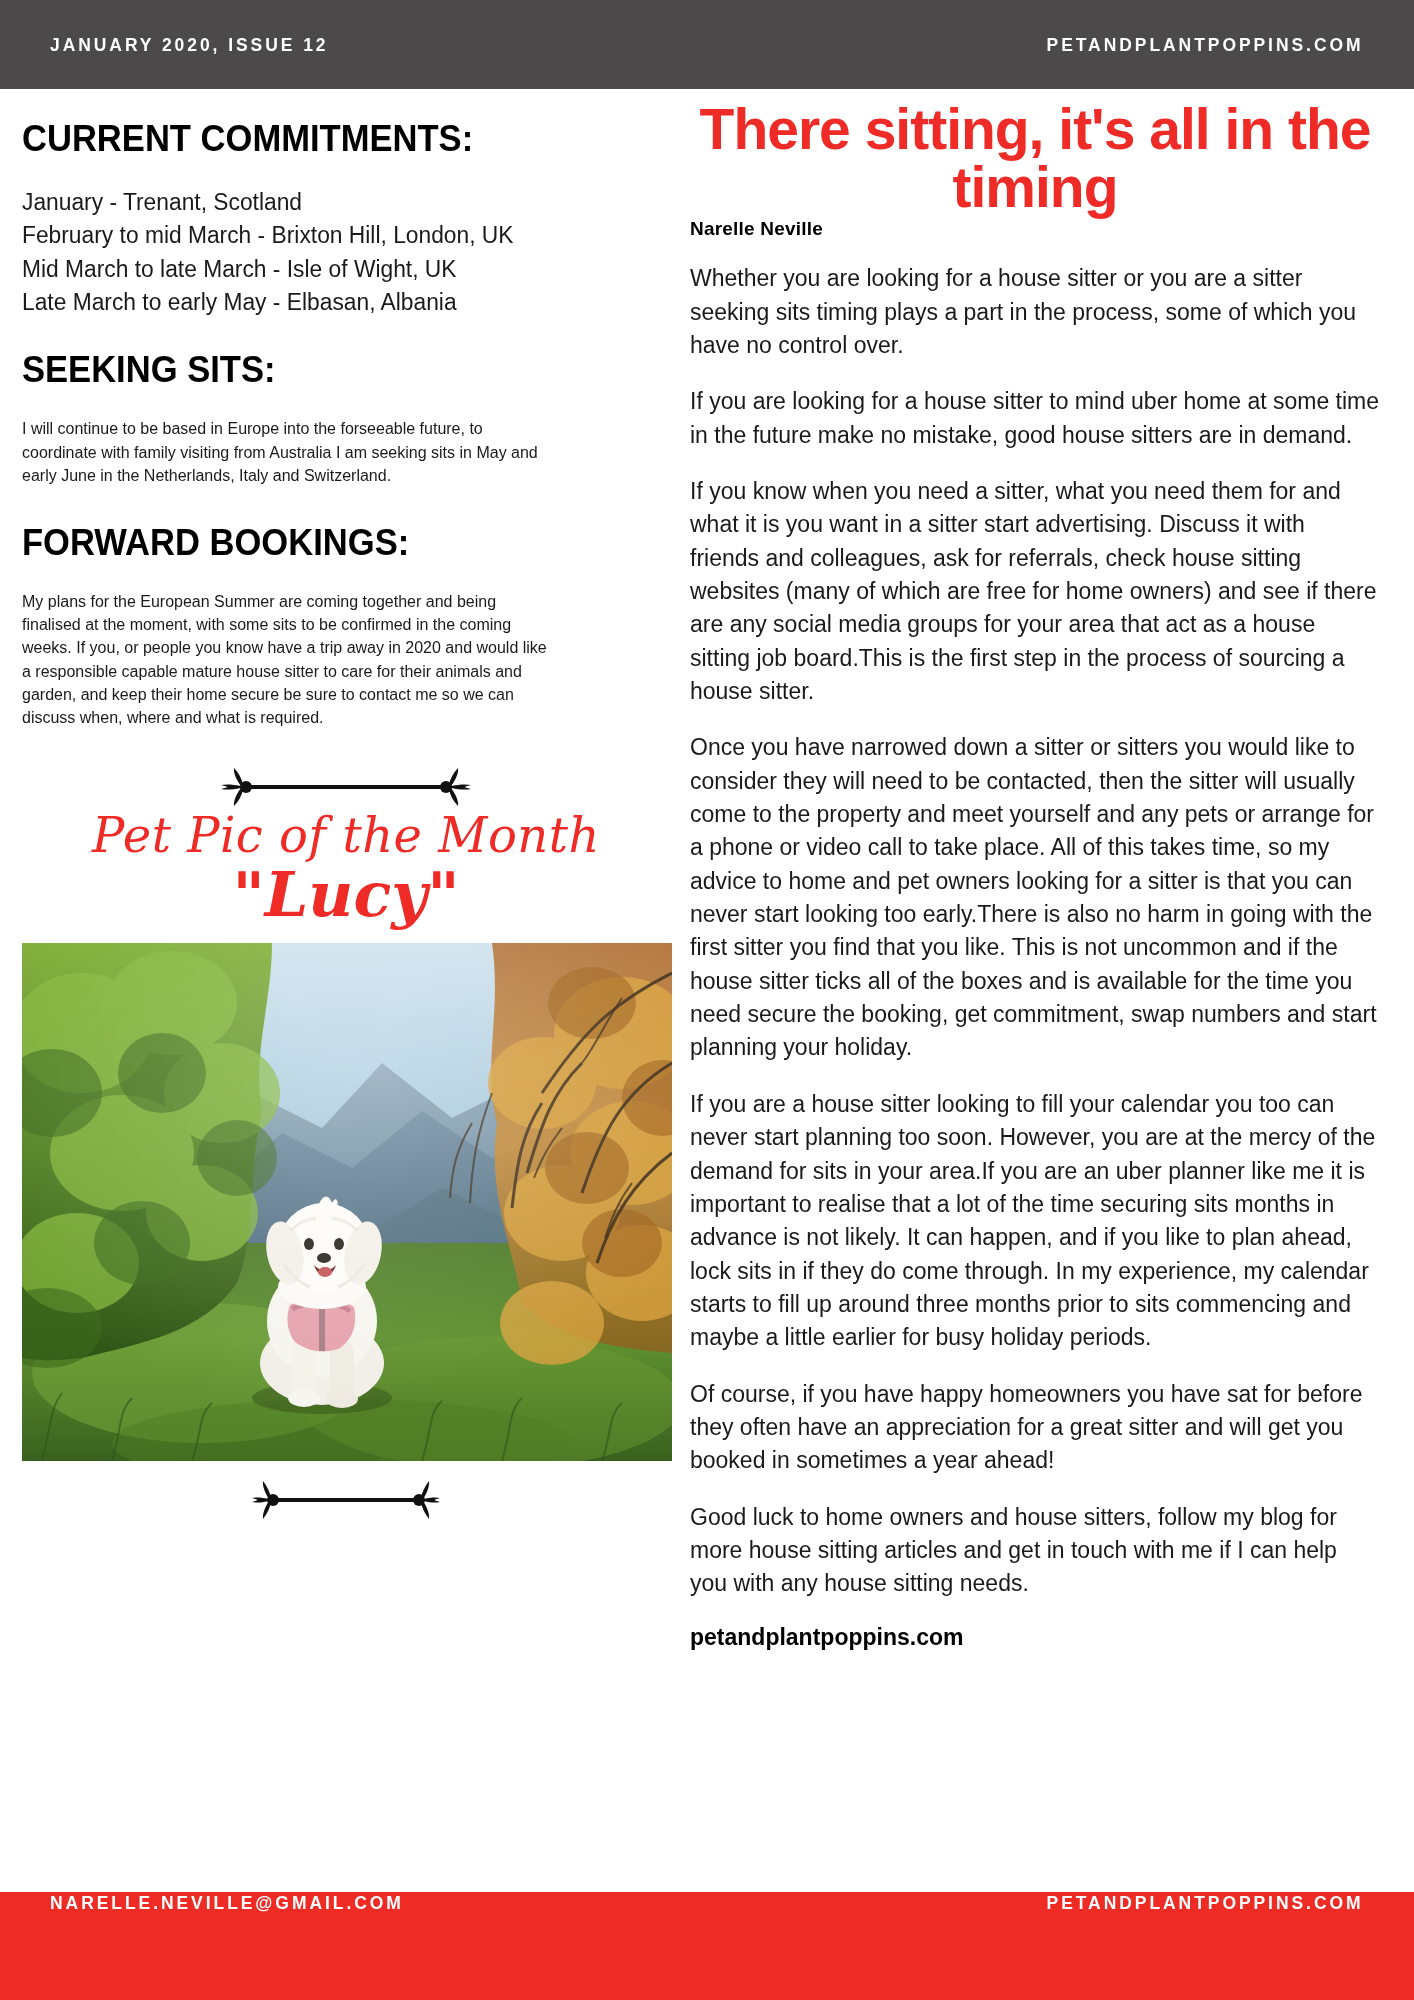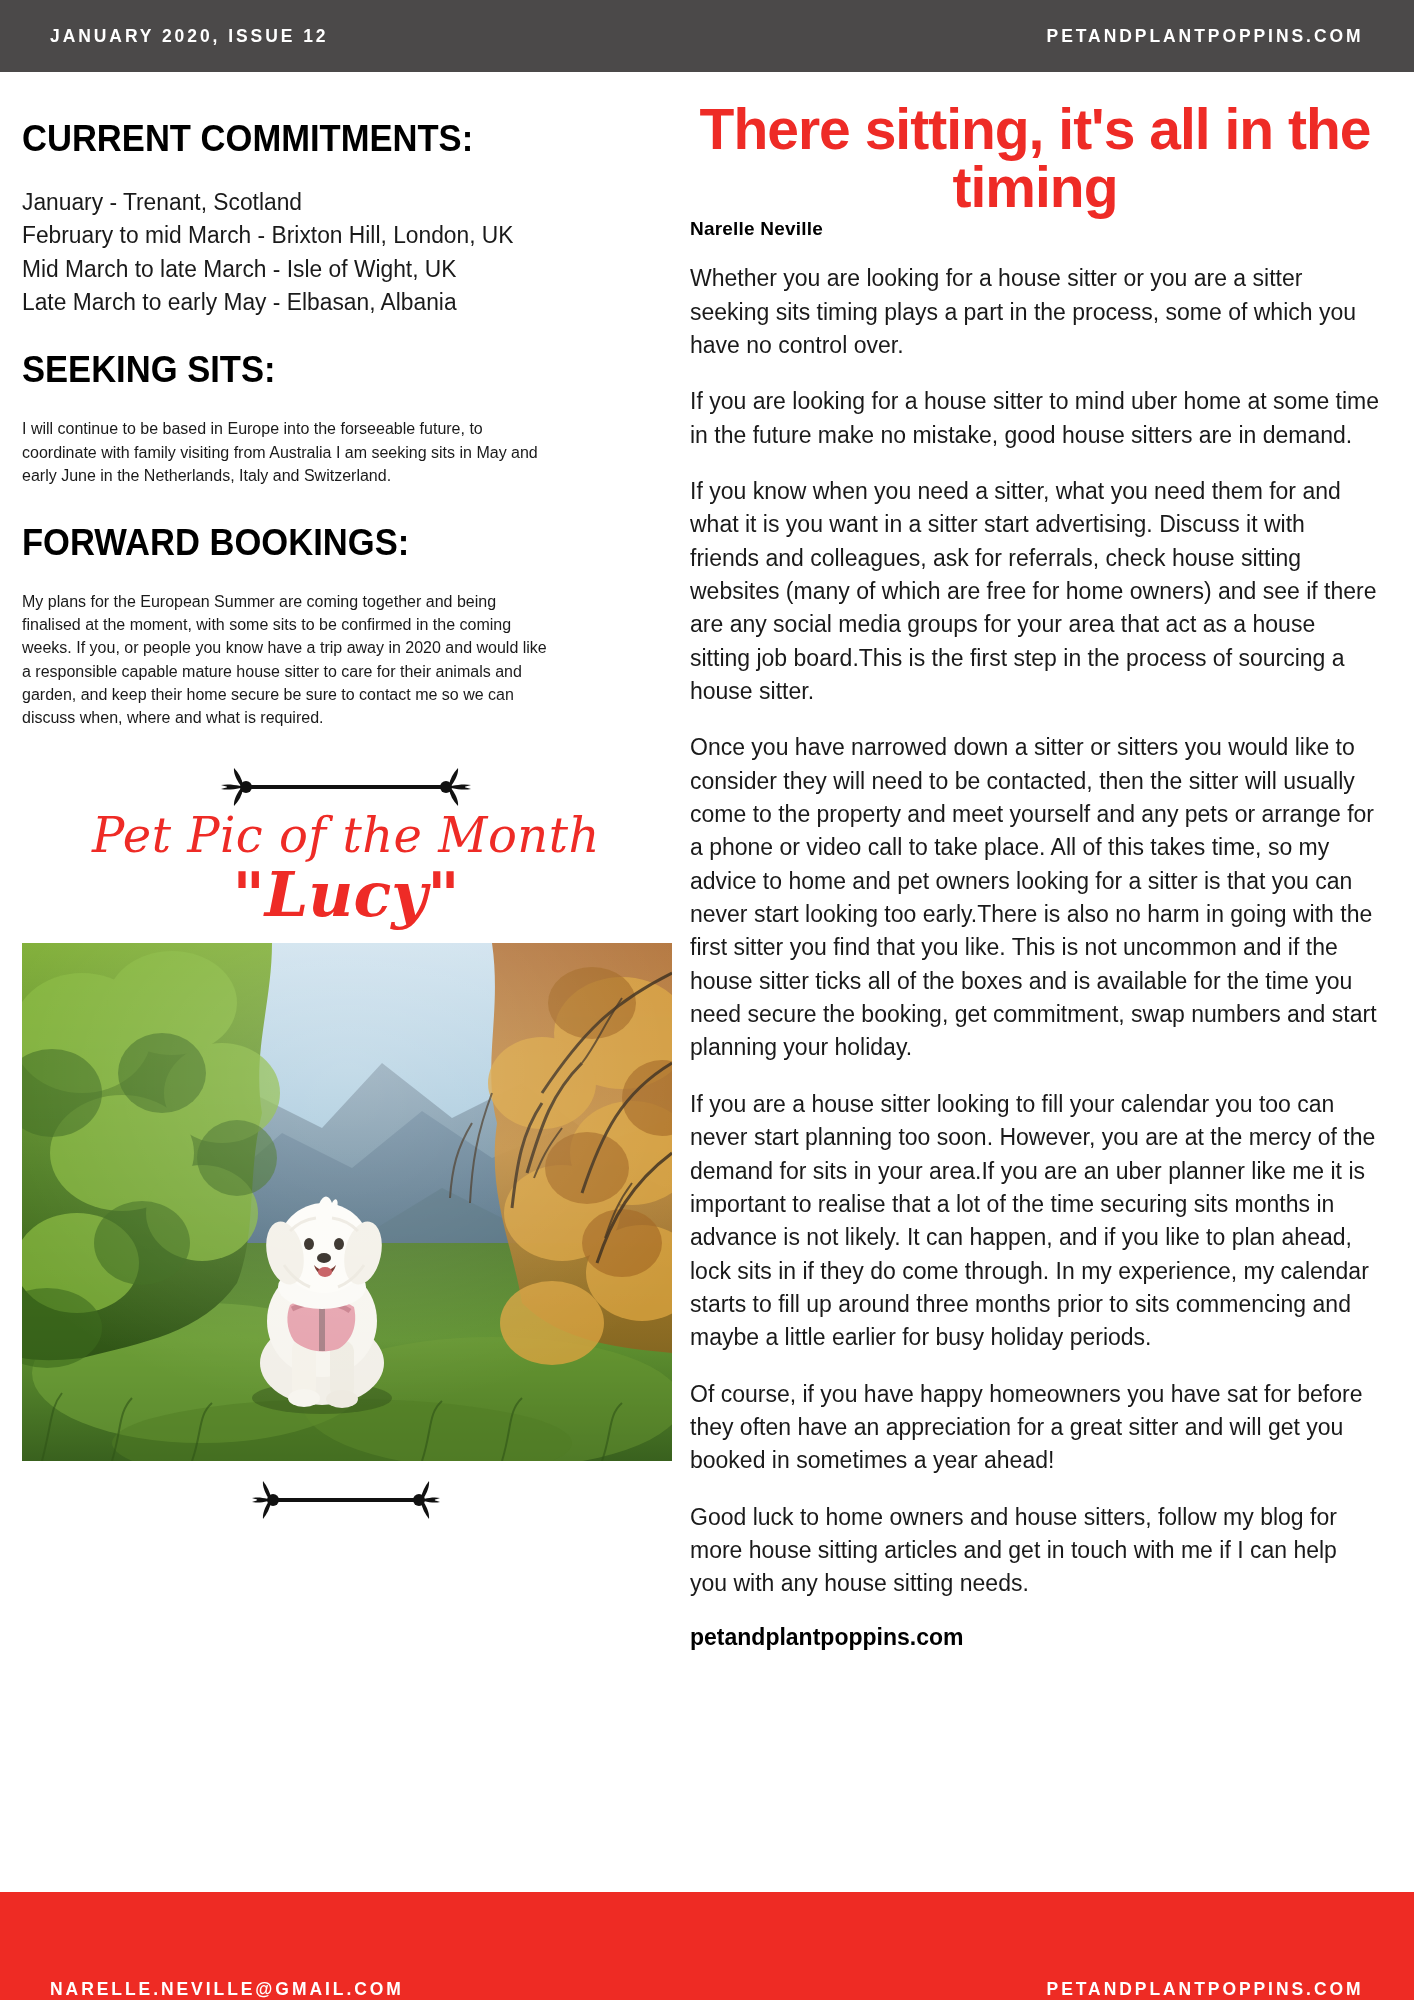--- a/index.html
+++ b/index.html
@@ -14,21 +14,21 @@
     overflow: hidden;
     font-family: "Liberation Sans", sans-serif;
     color: #111111;
   }
 
   
   .masthead {
     position: absolute;
     left: 0; top: 0;
     width: 1414px;
-    height: 72px;
+    height: 89px;
     background: #4b4949;
     display: flex;
     align-items: center;
     justify-content: space-between;
     box-sizing: border-box;
     padding: 12px 50px;
   }
   .masthead-text {
     color: #ffffff;
     font-family: "Liberation Sans Narrow", "Liberation Sans", sans-serif;
@@ -178,21 +178,21 @@
   }
 
   
   .footer {
     position: absolute;
     left: 0; top: 1892px;
     width: 1414px;
     height: 108px;
     background: #ee2b24;
     display: flex;
-    align-items: flex-end;
+    align-items: flex-start;
     justify-content: space-between;
     box-sizing: border-box;
     padding: 0 50px;
   }
   .footer-text {
     color: #ffffff;
     font-family: "Liberation Sans Narrow", "Liberation Sans", sans-serif;
     font-size: 19px;
     font-weight: 700;
     letter-spacing: 3.2px;

